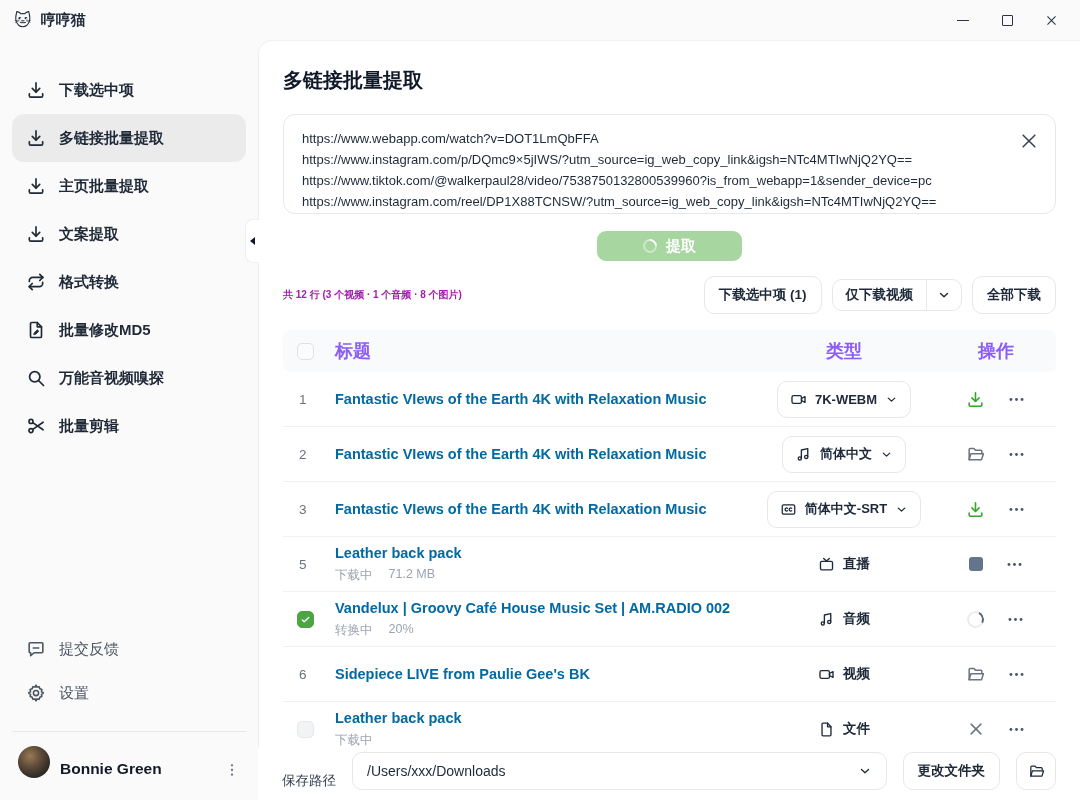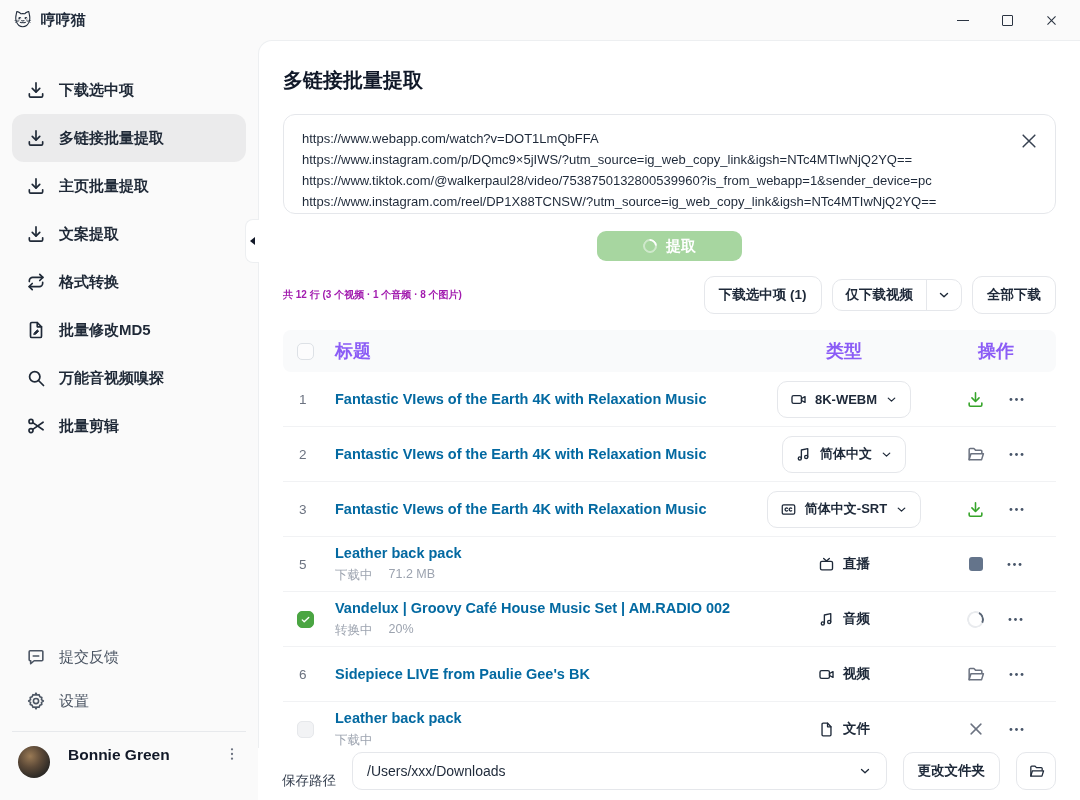--- a/index.html
+++ b/index.html
@@ -22,21 +22,21 @@
   .close-glyph { width:13px; height:13px; }
 
   
   .sidebar { position:absolute; top:40px; left:0; bottom:0; width:258px; padding:26px 12px 16px 12px; display:flex; flex-direction:column; }
   .side-item { display:flex; align-items:center; gap:13px; padding:14px 14px; border-radius:12px; font-size:15px; font-weight:700; color:#1f2937; cursor:pointer; }
   .side-item.active { background:#ebebec; }
   .side-item .icon { width:20px; height:20px; color:#1f2937; }
   .side-spacer { flex:1; }
   .side-item.muted { color:#4b5563; font-weight:400; padding:12px 14px; }
   .side-item.muted .icon { color:#4b5563; }
-  .user-row { border-top:1px solid #e7e9ec; margin-top:8px; padding:14px 6px 6px 6px; display:flex; align-items:flex-start; gap:18px; }
+  .user-row { border-top:1px solid #e7e9ec; margin-top:16px; padding:14px 6px 6px 6px; display:flex; align-items:flex-end; gap:10px; }
   .avatar { width:32px; height:32px; border-radius:50%;
     background: radial-gradient(circle at 38% 32%, #9a7a55 0%, #5d4a38 38%, #2e2a26 72%, #1d1b19 100%); }
   .user-name { font-size:15.5px; font-weight:700; color:#111827; }
   .kebab { margin-left:auto; width:16px; height:16px; color:#6b7280; }
 
   
   .collapse-handle { position:absolute; left:245px; top:219px; width:14px; height:44px; background:#fff;
     border:1px solid #edeff1; border-right:none; border-radius:8px 0 0 8px; z-index:5;
     display:flex; align-items:center; justify-content:center; cursor:pointer; }
   .collapse-tri { width:0; height:0; border-top:4px solid transparent; border-bottom:4px solid transparent; border-right:5px solid #111827; }
@@ -309,21 +309,21 @@
           <div class="row-title">Fantastic VIews of the Earth 4K with Relaxation Music</div>
         </div>
         <div class="type-cell">
           <span class="type-select">
             <span class="icon" style="width: 17px; height: 17px;">
               <svg viewBox="0 0 24 24" fill="none" stroke="currentColor" stroke-linecap="round" stroke-linejoin="round" stroke-width="1.9">
                 <rect x="2.8" y="6.5" width="13.4" height="11" rx="2.4"></rect>
                 <path d="M16.2 10.6l5-2.7v8.2l-5-2.7z"></path>
               </svg>
             </span>
-            <span>8K-WEBM</span>
+            <span>7K-WEBM</span>
             <span class="icon" style="width: 13px; height: 13px;">
               <svg viewBox="0 0 24 24" fill="none" stroke="currentColor" stroke-linecap="round" stroke-linejoin="round" stroke-width="2.3">
                 <path d="M6 9.5l6 5.5 6-5.5"></path>
               </svg>
             </span>
           </span>
         </div>
         <div class="op-cell">
           <button class="op-btn op-download">
             <span class="icon" style="width: 19px; height: 19px;">

